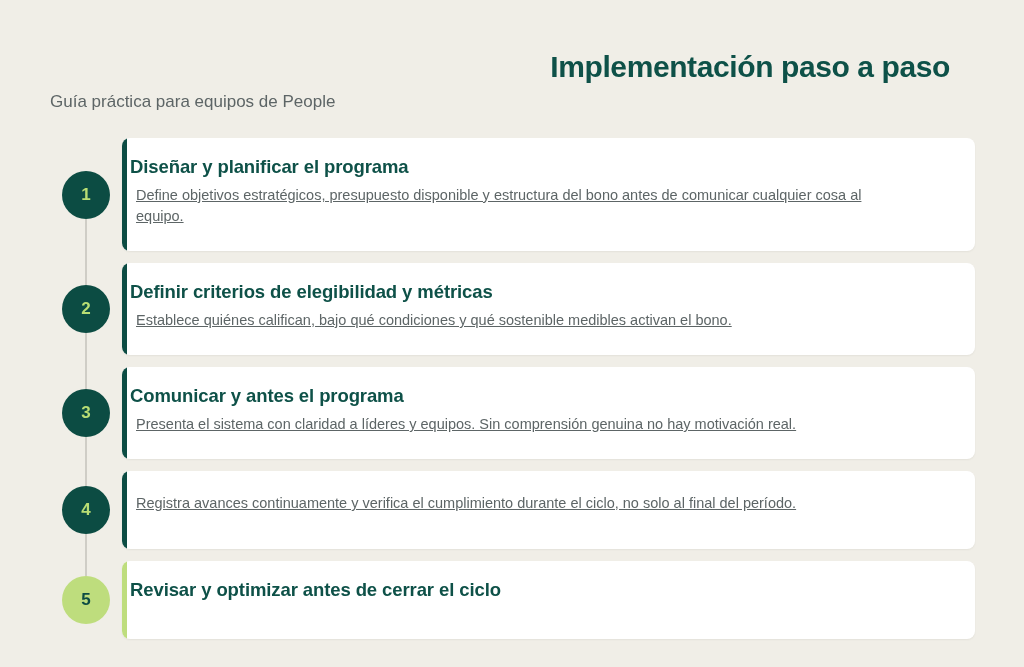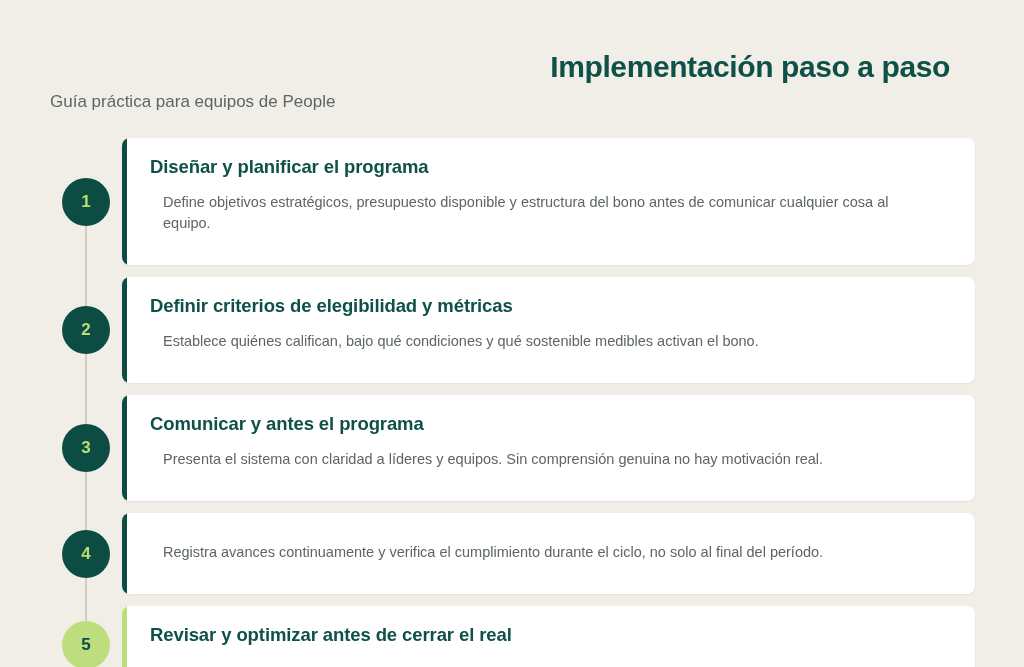--- a/index.html
+++ b/index.html
@@ -101,21 +101,21 @@
   .badge.light { background: #bedd7d; color: #0c4c43; }
 
   
   .card {
     position: relative;
     flex: 1 1 auto;
     background: #ffffff;
     border-radius: 8px;
     box-shadow: 0 1px 2px rgba(30, 30, 20, 0.06);
     overflow: hidden;
-    padding: 16px 22px 18px 28px;
+    padding: 16px 22px 18px 8px;
     box-sizing: border-box;
     min-height: 78px;
   }
   .card-accent {
     position: absolute;
     left: 0;
     top: 0;
     bottom: 0;
     width: 5px;
   }
@@ -124,25 +124,26 @@
 
   .card-title {
     margin: 0 0 3px 0;
     font-size: 18.5px;
     line-height: 25px;
     font-weight: bold;
     letter-spacing: -0.1px;
     color: #0e5148;
   }
   .card-desc {
-    margin: 13px;
+    margin: 6px;
     font-size: 14.5px;
     line-height: 21px;
     color: #5d6566;
     max-width: 760px;
+    text-decoration: underline;
   }
 </style>
 </head>
 <body>
 
 <div class="page">
 
   <div class="header">
     <h1 class="page-title">Implementación paso a paso</h1>
     <p class="page-subtitle">Guía práctica para equipos de People</p>
@@ -195,18 +196,18 @@
           <p class="card-desc">Registra avances continuamente y verifica el cumplimiento durante el ciclo, no solo al final del período.</p>
         </div>
       </div>
       <div class="step">
         <div class="rail">
           <div class="connector connector-up"></div>
           <div class="badge light">5</div>
         </div>
         <div class="card">
           <div class="card-accent light"></div>
-          <h2 class="card-title">Revisar y optimizar antes de cerrar el real</h2>
+          <h2 class="card-title">Revisar y optimizar antes de cerrar el ciclo</h2>
         </div>
       </div>
     </div>
 
 </div>
 
 </body></html>

